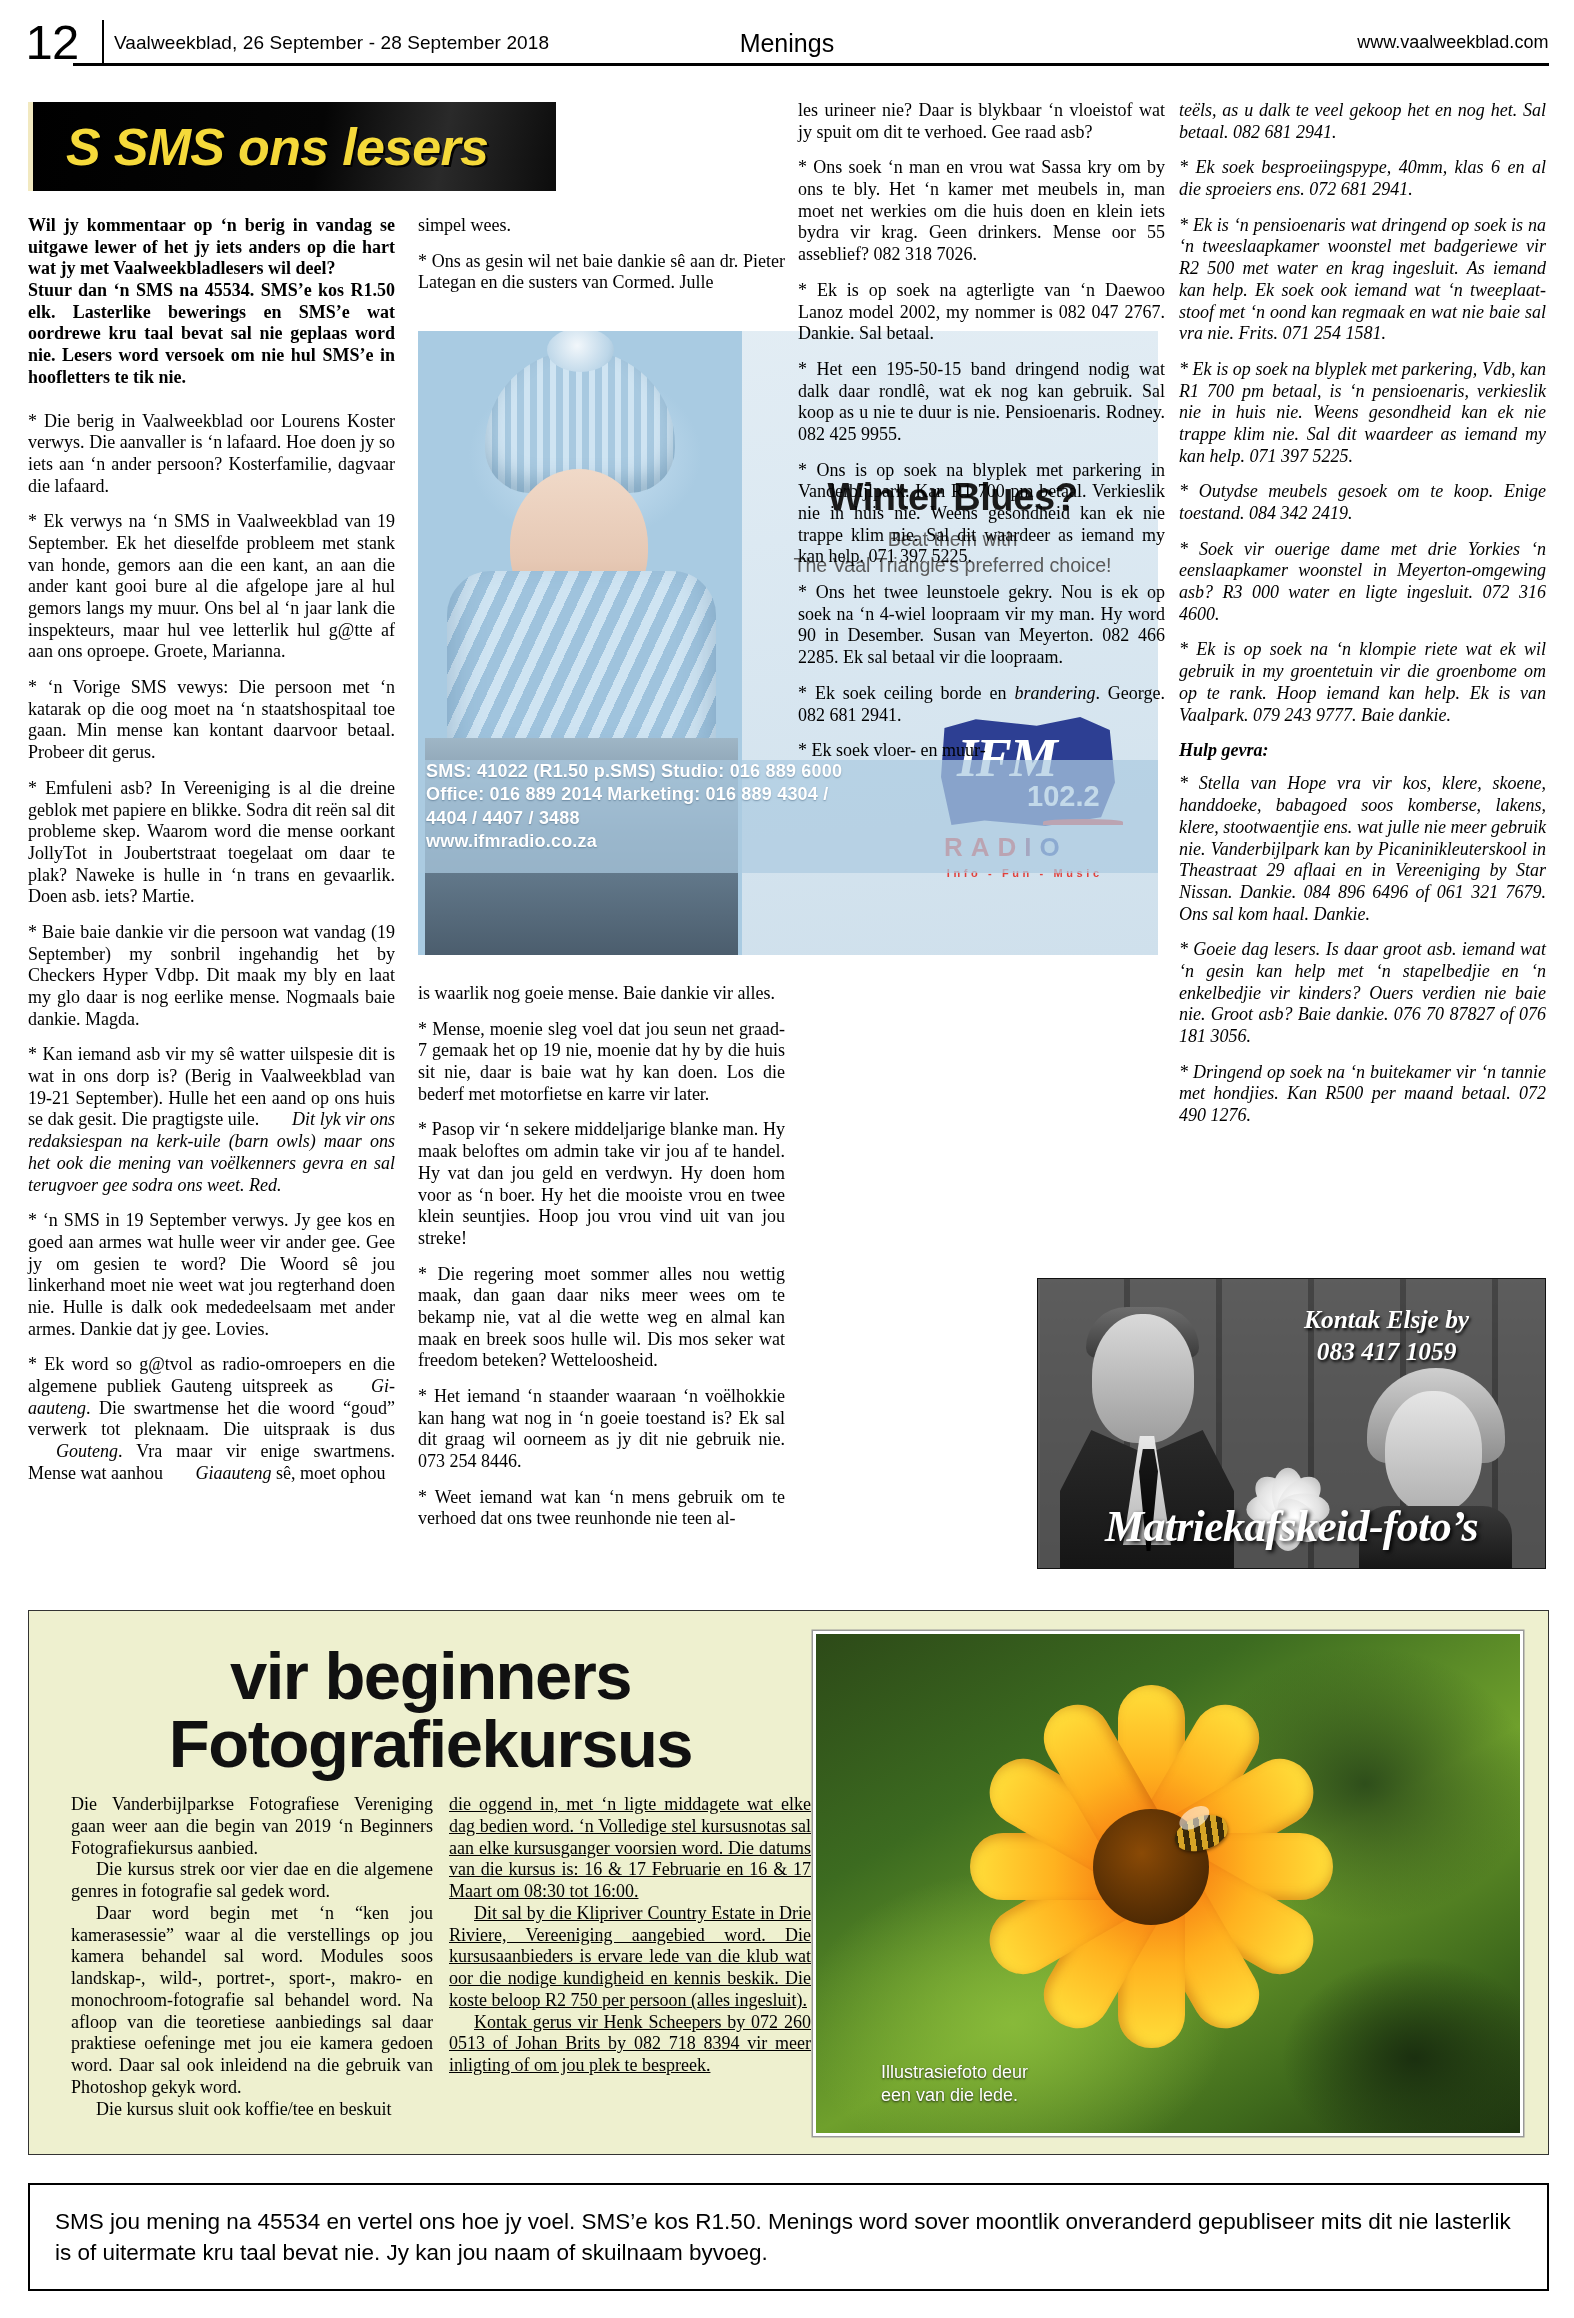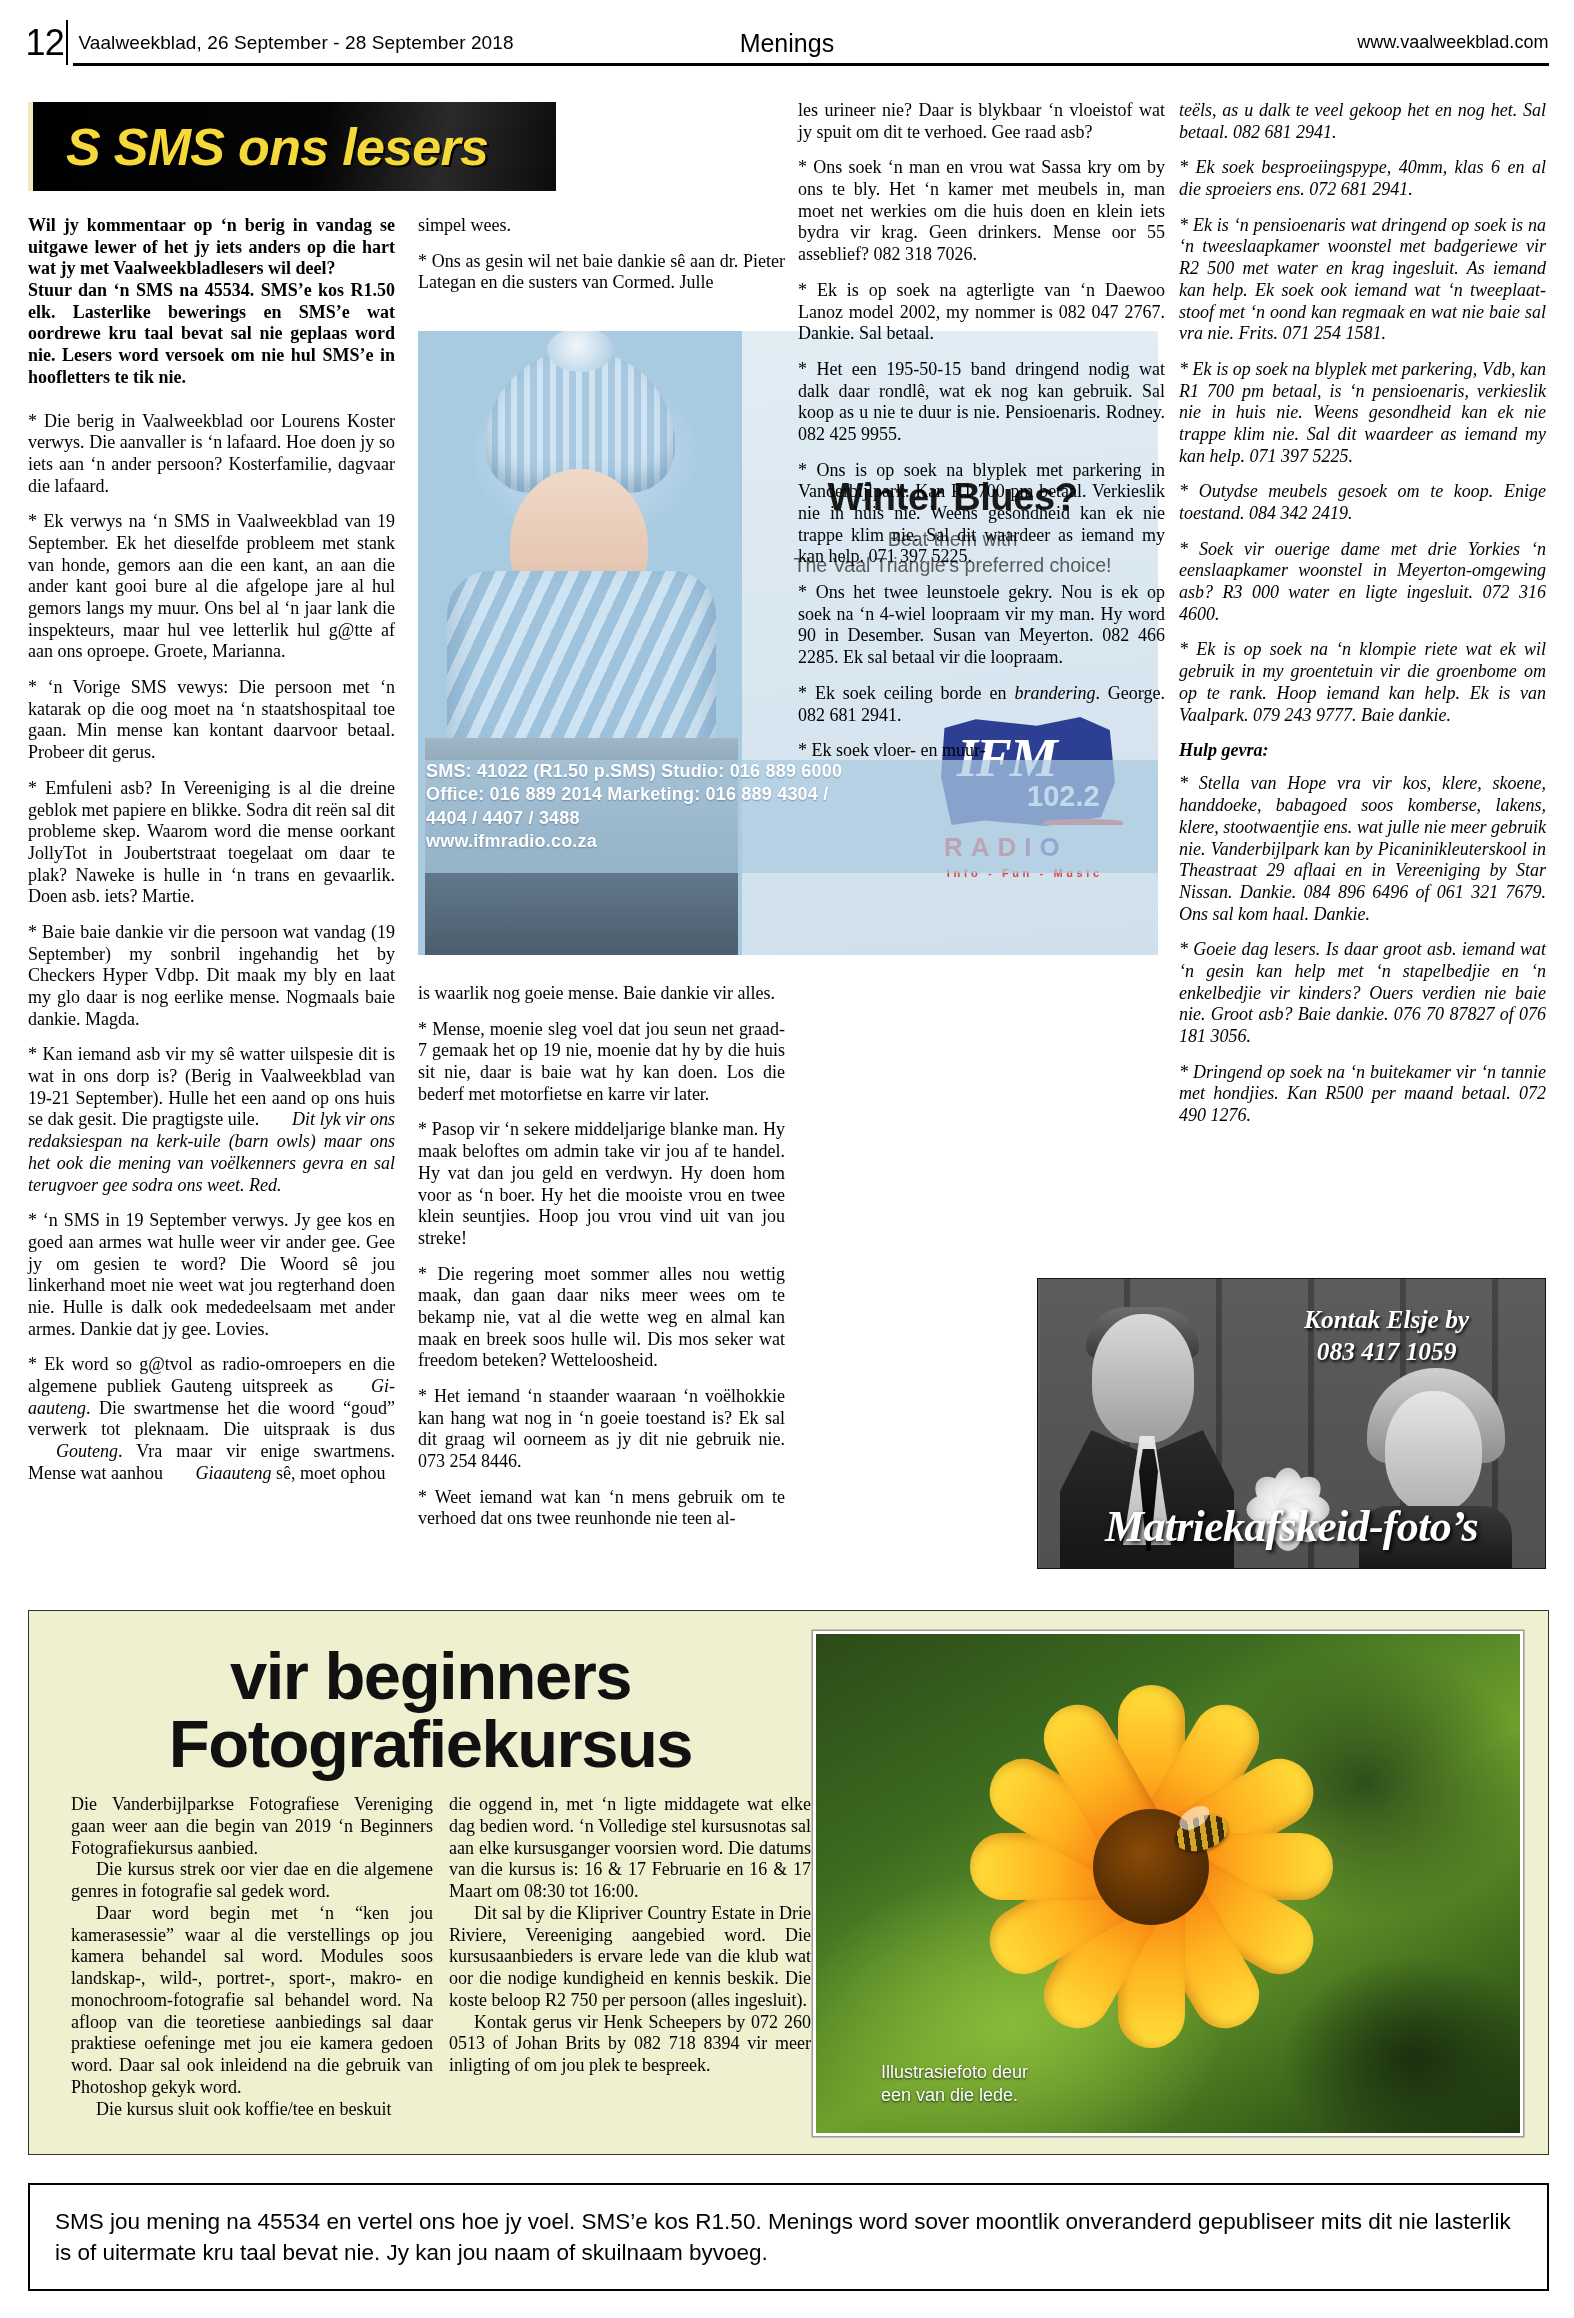--- a/index.html
+++ b/index.html
@@ -12,22 +12,22 @@
   }
   .page { position: relative; width: 1574px; height: 2319px; padding: 0; }
 
   
   .masthead {
     position: absolute; left: 25.4px; top: 20.4px; width: 1523px; height: 45px;
     display: flex; align-items: center;
   }
   .mast-pageno {
     font-family: "Liberation Sans", sans-serif;
-    font-size: 36px; font-weight: 400; line-height: 1;
-    padding-right: 2px; letter-spacing: -0.7px; text-align: center;
+    font-size: 49px; font-weight: 400; line-height: 1;
+    padding-right: 23px; letter-spacing: -0.7px; text-align: center;
   }
   .mast-rule-v { width: 2.2px; background: #000; align-self: stretch; margin-right: 10.2px; }
   .mast-pub {
     font-family: "Liberation Sans", sans-serif;
     font-size: 19px; letter-spacing: 0.1px; white-space: nowrap;
   }
   .mast-section {
     font-family: "Liberation Sans", sans-serif;
     font-size: 25px; position: absolute; left: 50%; transform: translateX(-50%);
     top: 8.7px;
@@ -281,21 +281,21 @@
   }
   .foto-col {
     position: absolute; top: 183px; width: 362px;
   }
   .foto-col p {
     font-size: 18px; line-height: 1.21; text-align: justify; text-indent: 25px;
     margin: 0;
   }
   .foto-col p.first { text-indent: 0; }
   #fcol1 { left: 42px; }
-  #fcol2 { left: 420px; }
+  #fcol2 { left: 420px; text-decoration: underline; }
 
   .foto-photo {
     position: absolute; left: 784px; top: 20.4px; width: 710px; height: 505px;
     border: 3.6px solid #ffffff;
     box-shadow: 0 0 0 1.5px #999;
     overflow: hidden;
     background: linear-gradient(150deg,#2d4a18 0%,#3c6b20 28%,#6fa02c 55%,#3f6a1c 80%,#1e3510 100%);
   }
   .fp-leafblur {
     position: absolute; left: 0; top: 0; right: 0; bottom: 0;

